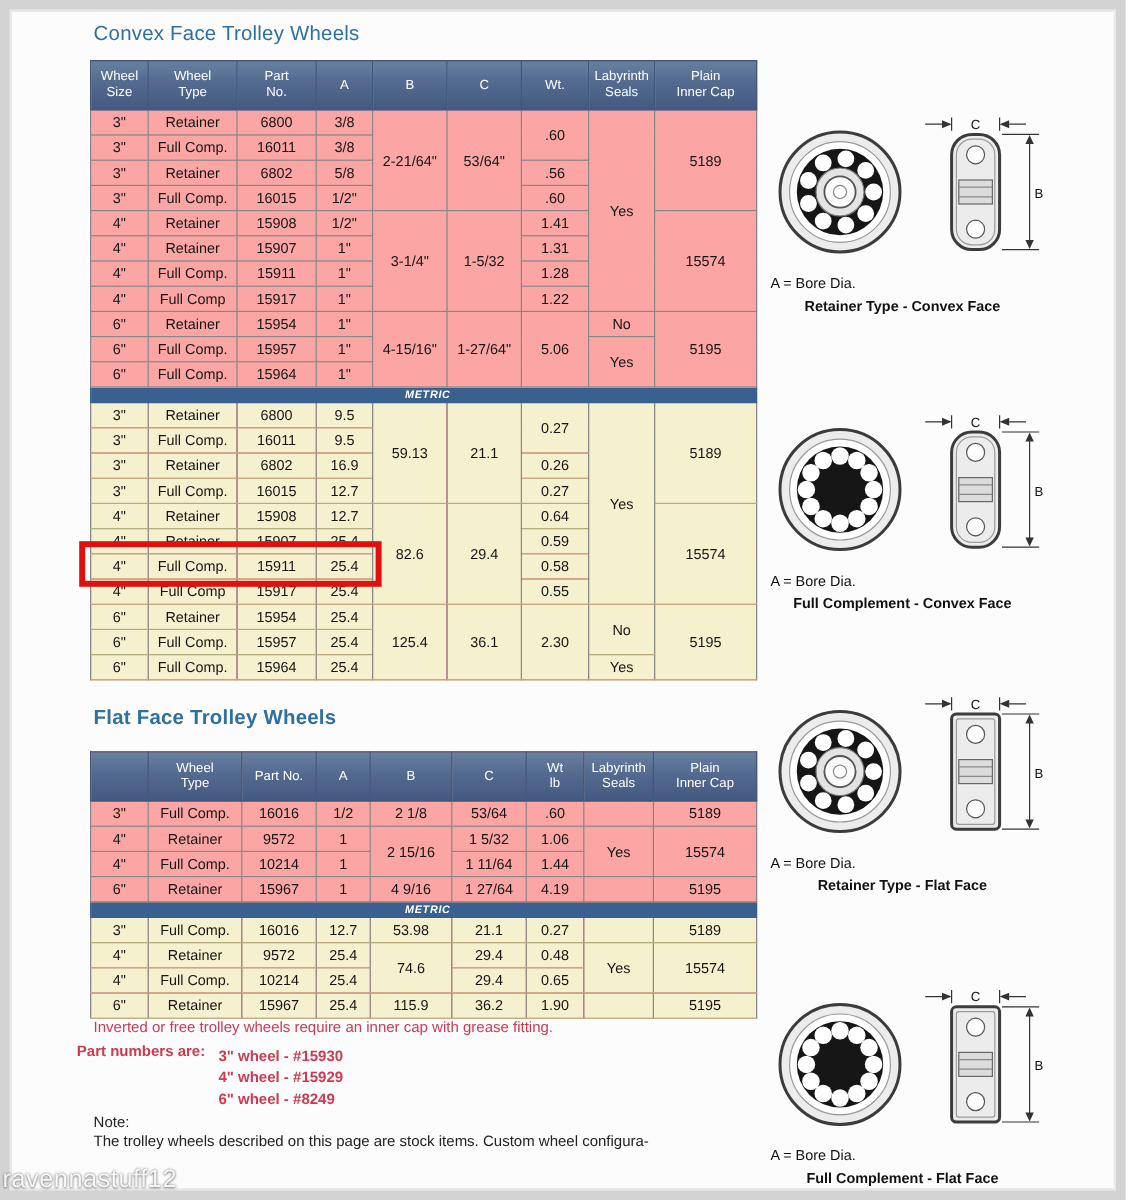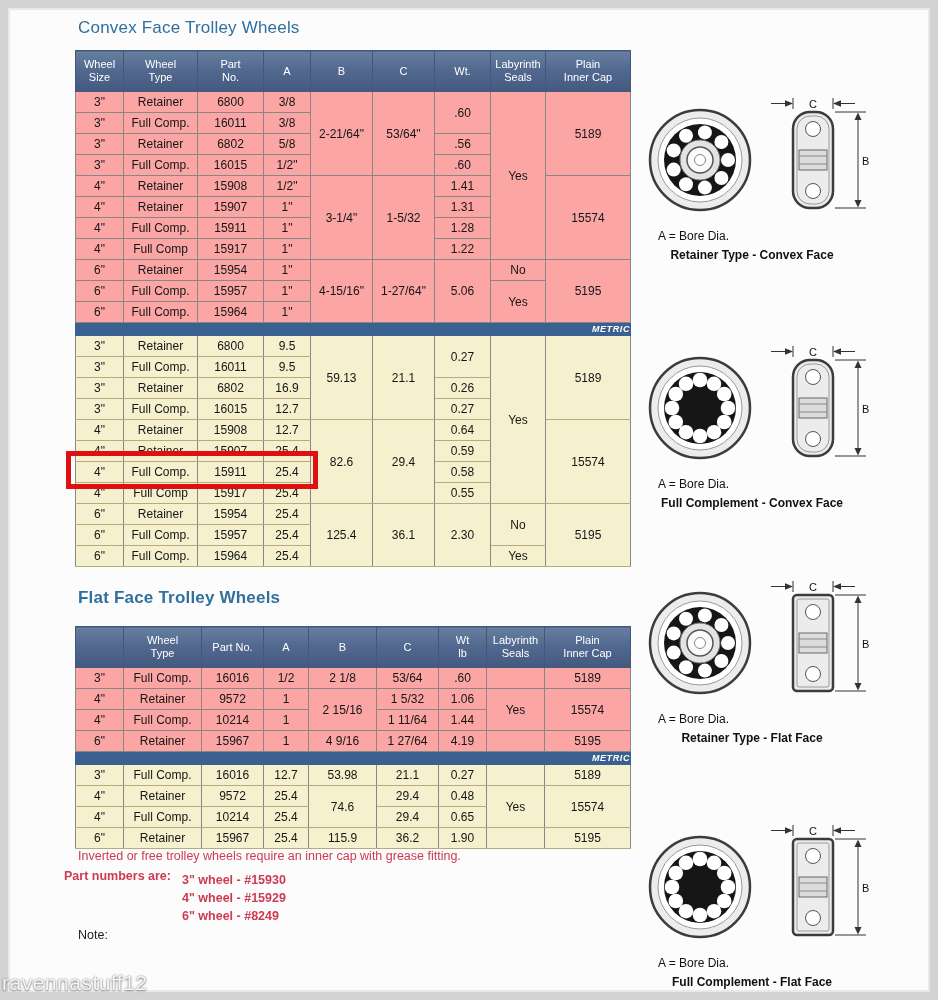--- a/index.html
+++ b/index.html
@@ -19,21 +19,21 @@
     border:1px solid #878787; text-align:center; font-size:12px; color:#151515;
     height:20px; line-height:20px; padding:0; overflow:hidden; white-space:nowrap;
   }
   th {
     background:linear-gradient(180deg,#66809f 0%,#53698f 45%,#44597f 100%);
     border:1px solid #41577c; color:#fff; font-weight:normal; font-size:11px;
     line-height:13px; white-space:pre-line; height:40px; padding:0 2px; vertical-align:middle;
   }
   tr.metric-row td { background:#f5f0cd; border-top-color:#b6ab7c; border-bottom-color:#b6ab7c; }
   tr.metric-bar td {
-    background:#39608f; border-color:#39608f; color:#fff; text-align:right;
+    background:#39608f; border-color:#39608f; color:#fff; text-align:center;
     font-style:italic; font-weight:bold; font-size:9px; height:12px; line-height:12px;
     padding-left:7px; letter-spacing:.6px;
   }
 
   .red-box {
     position:absolute; left:66px; top:451px; width:252px; height:38px;
     border:5px solid #e01010; box-sizing:border-box; z-index:5;
   }
 
   .red-text { position:absolute; color:#cc3b52; font-size:12.5px; }
@@ -49,21 +49,21 @@
   #note-line2 { top:959px; }
 
   .watermark {
     position:absolute; left:2px; top:971px; font-size:21px; color:rgba(255,255,255,.92);
     text-shadow:0 0 2px rgba(110,110,110,.9), 0 1px 2px rgba(110,110,110,.7); letter-spacing:.5px;
   }
 
   .diagram { position:absolute; left:638px; width:244px; }
   #diagram-0 { top:95px; } #diagram-1 { top:343px; } #diagram-2 { top:578px; } #diagram-3 { top:822px; }
   .diagram svg { display:block; }
-  .bore-label { font-size:12px; color:#111; margin:4px 0 0 20px; }
+  .bore-label { font-size:12px; color:#111; margin:4px 0 0 4px; }
   .diagram-caption { font-size:12px; font-weight:bold; color:#111; width:228px; text-align:center; margin-top:5px; }
   svg text { font-family:"Liberation Sans",sans-serif; font-size:11px; fill:#111; }
 </style>
 </head>
 <body>
 
 <div class="page">
 
   <svg width="0" height="0" style="position:absolute" aria-hidden="true">
     <defs>
@@ -474,20 +474,21 @@
 
   <div class="red-text" id="inverted-line">Inverted or free trolley wheels require an inner cap with grease fitting.</div>
   <div id="partnums" class="red-text">
     <span class="pn-label">Part numbers are:</span>
     <span class="pn-item" id="pn-0">3" wheel - #15930</span>
     <span class="pn-item" id="pn-1">4" wheel - #15929</span>
     <span class="pn-item" id="pn-2">6" wheel - #8249</span>
   </div>
 
   <div class="note" id="note-label">Note:</div>
+  <div class="note" id="note-line1">The trolley wheels described on this page are stock items. Custom wheel configura-</div>
 
   <div class="watermark">ravennastuff12</div>
 
   <div class="diagram" id="diagram-0">
     <svg width="235" height="130" viewBox="0 0 235 130">
       <use href="#front-retainer" x="62" y="65"></use>
       <use href="#side-convex" x="155" y="17"></use>
       <use href="#dim-marks"></use>
       <text x="175" y="12.5" text-anchor="middle">C</text>
       <text x="224" y="70">B</text>

